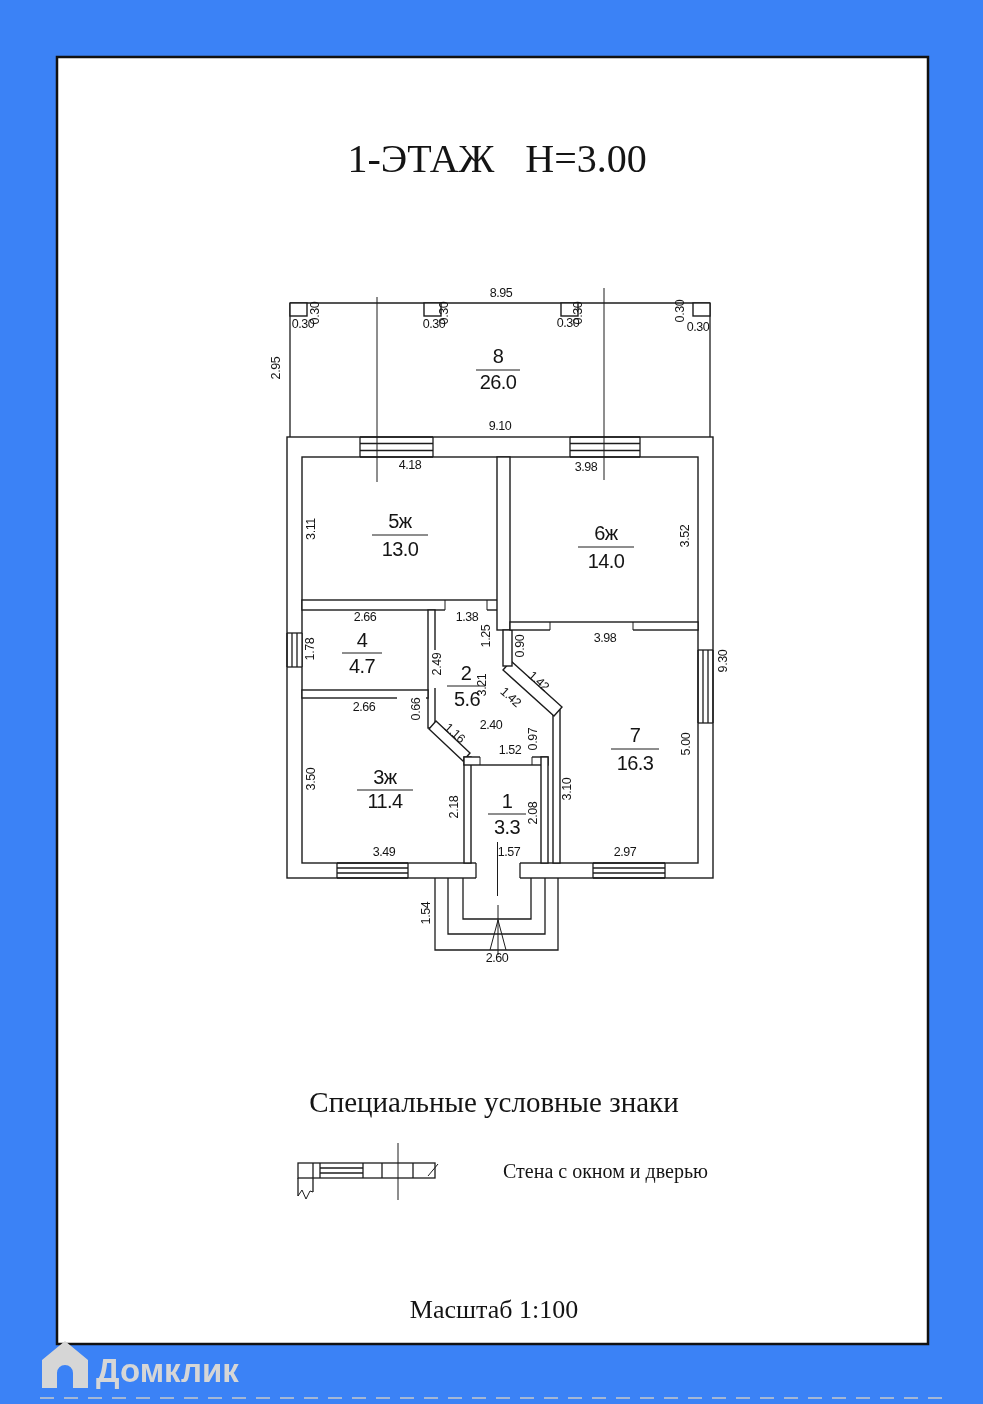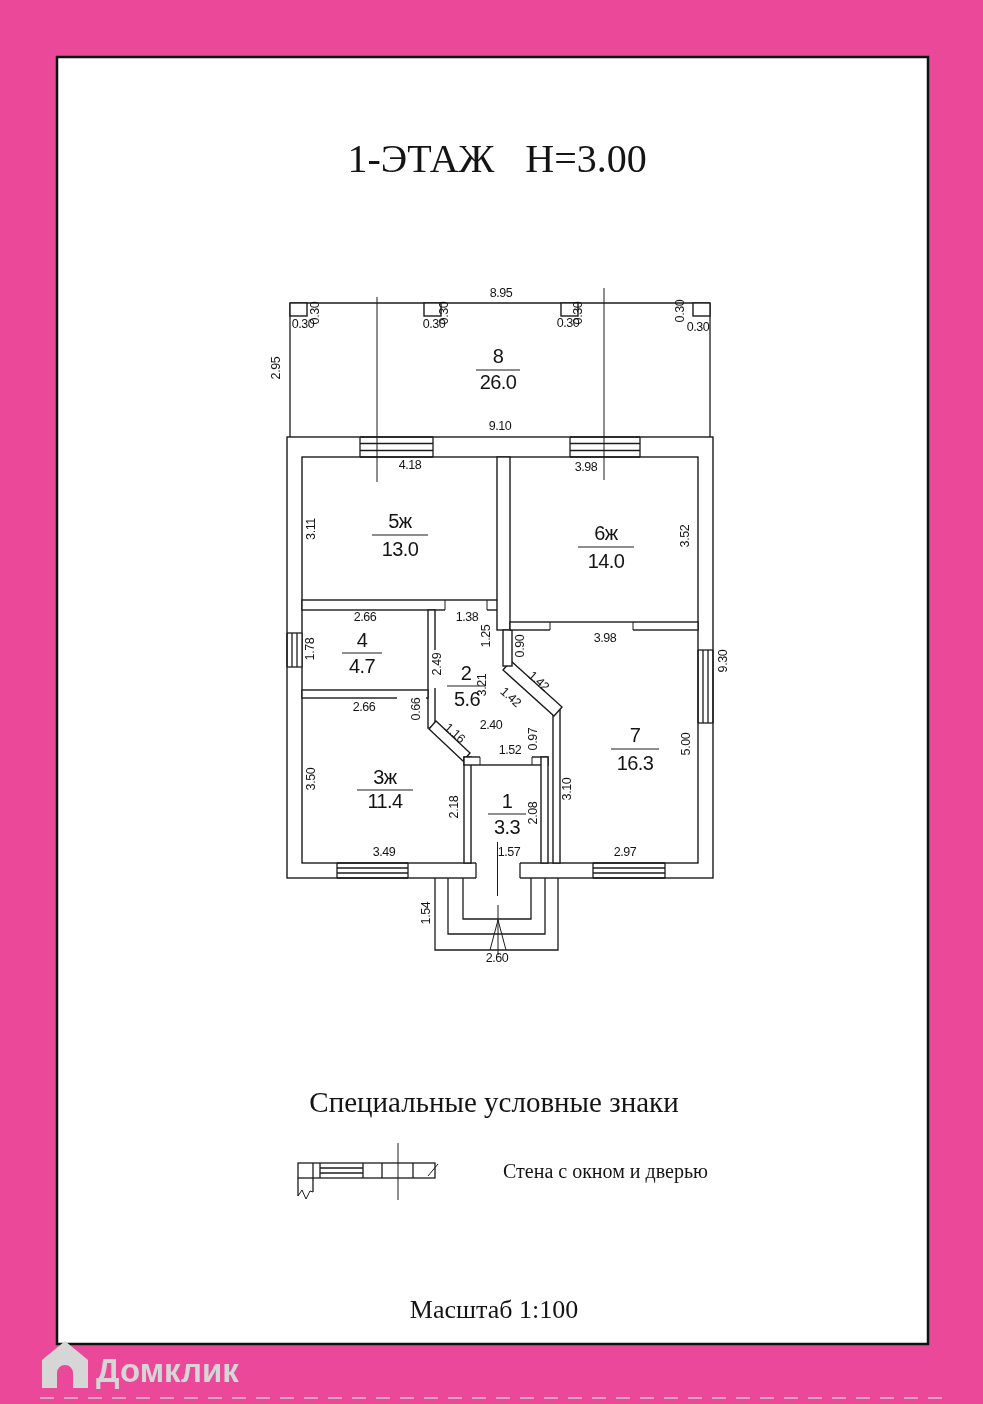--- a/index.html
+++ b/index.html
@@ -1,17 +1,17 @@
 <!DOCTYPE html>
 <html><head>
 <meta charset="utf-8">
 <style>
   html,body{margin:0;padding:0;background:#ffffff;}
   body{width:983px;height:1404px;font-family:"Liberation Sans",sans-serif;}
-  .sheet{position:relative;width:983px;height:1404px;background:#ec4899;overflow:hidden;}
+  .sheet{position:relative;width:983px;height:1404px;background:#3b82f6;overflow:hidden;}
   svg{display:block;}
   
   .ln{stroke:#1c1c1c;stroke-width:1.3;fill:none;}
   .thin{stroke:#1c1c1c;stroke-width:1;fill:none;}
   .wall{fill:#ffffff;stroke:#1c1c1c;stroke-width:1.4;}
   .er{fill:#ffffff;stroke:none;}
   
   text{fill:#141414;}
   .dim{font-family:"Liberation Sans",sans-serif;font-size:12.5px;letter-spacing:-0.4px;text-anchor:middle;}
   .rlbl{font-family:"Liberation Sans",sans-serif;font-size:20px;letter-spacing:-0.6px;text-anchor:middle;}

